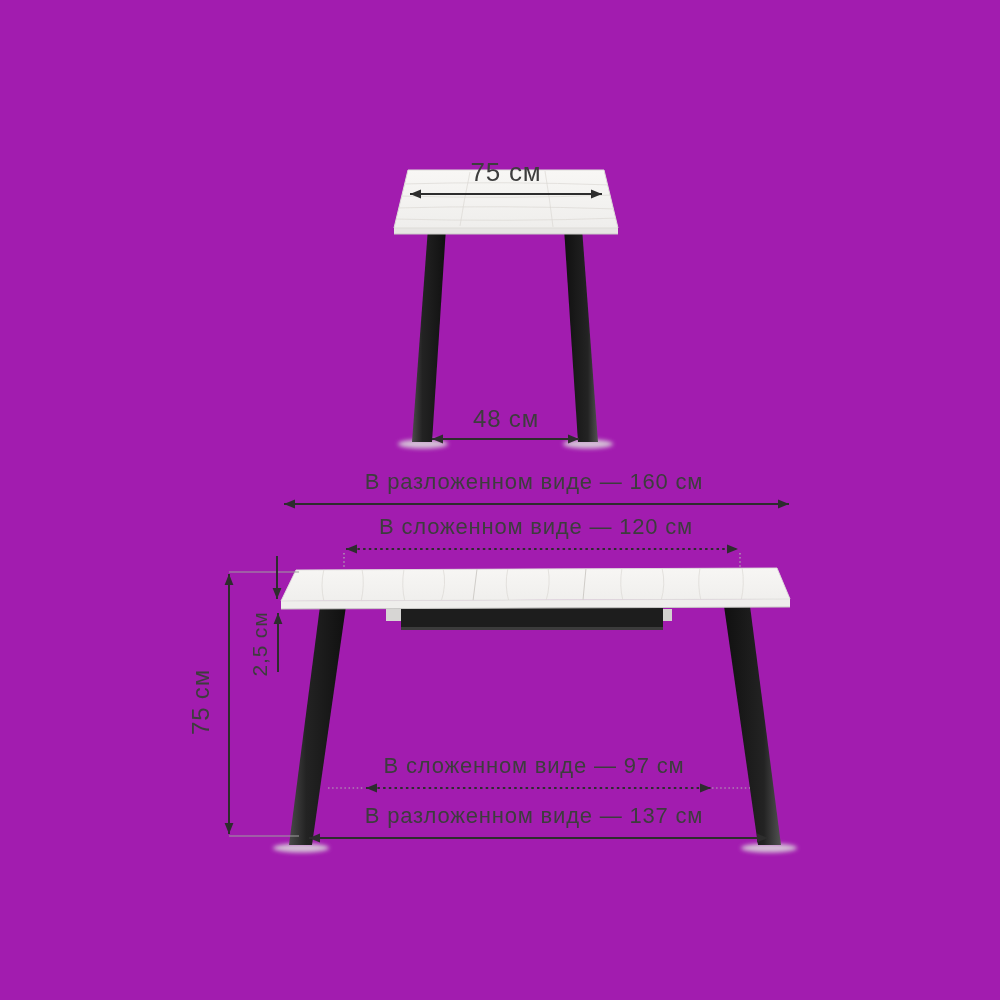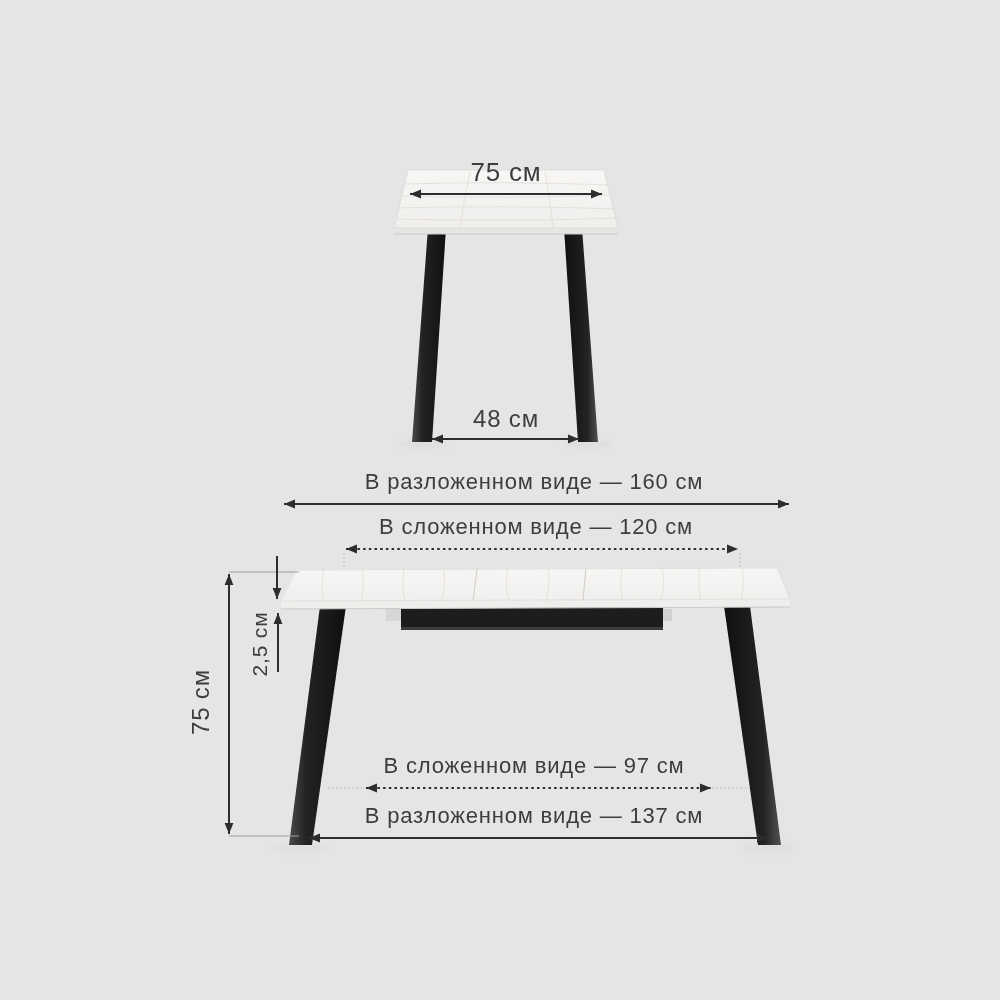--- a/index.html
+++ b/index.html
@@ -4,21 +4,21 @@
 <style>
   html, body {
     margin: 0;
     padding: 0;
     background: #ffffff;
   }
   .canvas {
     position: relative;
     width: 1000px;
     height: 1000px;
-    background: #e5e5e5;
+    background: #a21caf;
     overflow: hidden;
     font-family: "Liberation Sans", "DejaVu Sans", sans-serif;
   }
   svg { display: block; }
   .dim-label {
     font-family: "Liberation Sans", "DejaVu Sans", sans-serif;
     fill: #3d3d3d;
     letter-spacing: 0.8px;
   }
   .dim-label-lg { font-size: 26px; }

